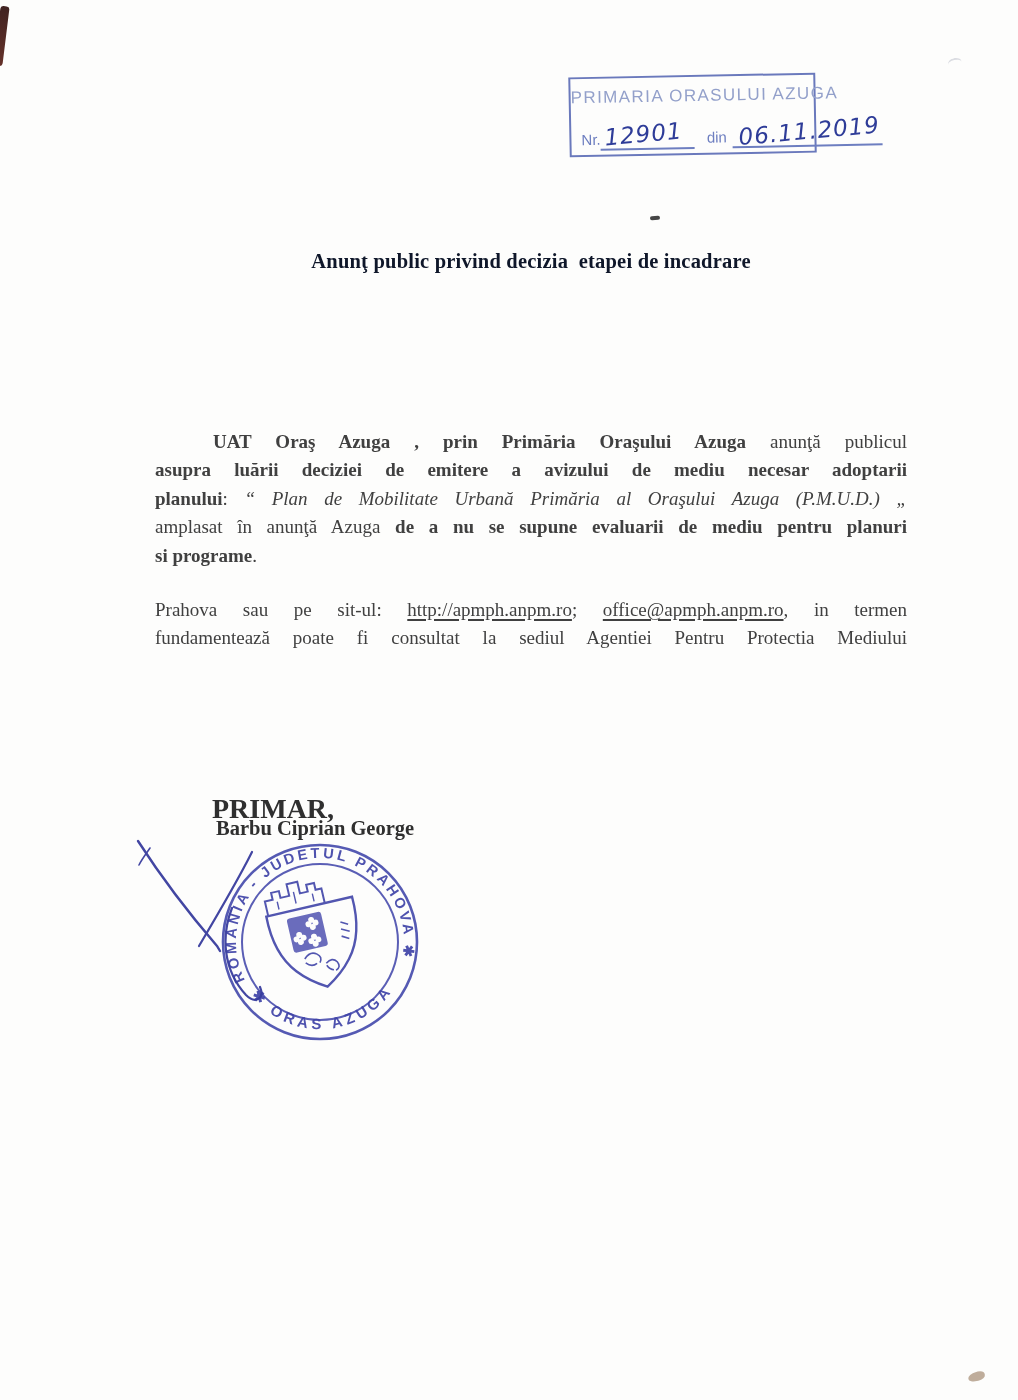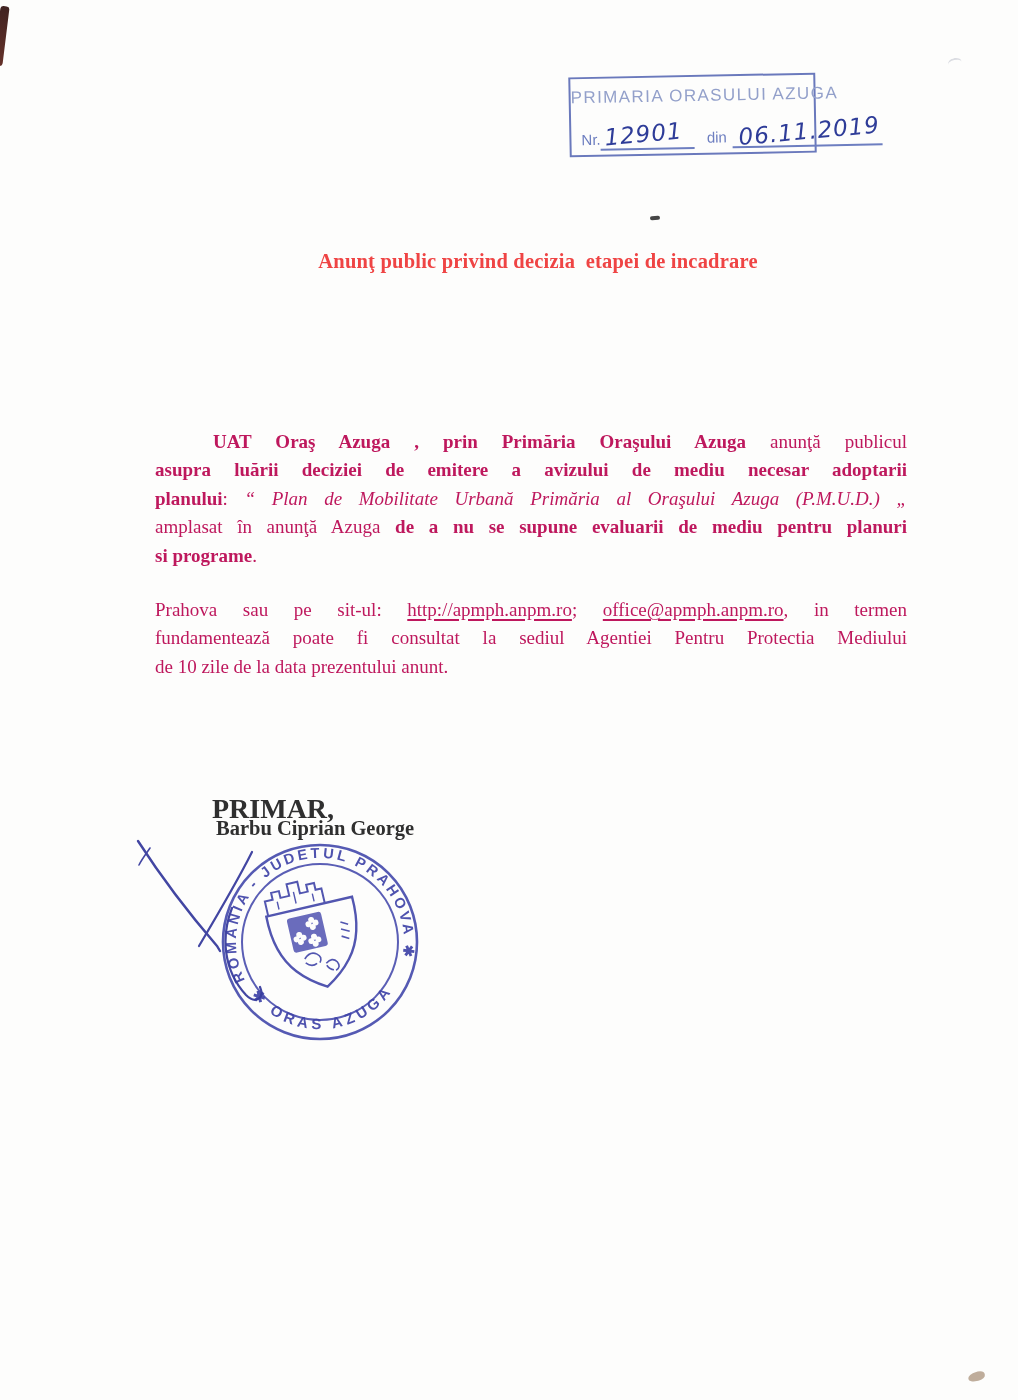--- a/index.html
+++ b/index.html
@@ -35,26 +35,26 @@
   .edge-mark{position:absolute;left:-3px;top:6px;width:9px;height:60px;
     background:linear-gradient(#30100e,#582017);transform:rotate(7deg);border-radius:3px;opacity:.92;}
   .dash-mark{position:absolute;left:650px;top:216px;width:10px;height:4px;
     background:#454545;border-radius:2px;transform:rotate(-4deg);}
   .mark-tr{position:absolute;left:948px;top:58px;width:14px;height:8px;
     border-top:2px solid #b9bcc8;border-radius:50%;opacity:.5;transform:rotate(-12deg);}
   .mark-br{position:absolute;left:968px;top:1372px;width:17px;height:9px;
     background:#8d6b4a;border-radius:60% 40% 50% 50%;opacity:.55;transform:rotate(-14deg);}
   
   .doc-title{
-    position:absolute;left:162px;top:250px;width:752px;
-    text-align:center;font-size:20.5px;font-weight:bold;color:#ef4444;
+    position:absolute;left:155px;top:250px;width:752px;
+    text-align:center;font-size:20.5px;font-weight:bold;color:#0f172a;
     white-space:pre-wrap;letter-spacing:.2px;
   }
   
-  .para{position:absolute;left:155px;width:752px;font-size:19px;line-height:28.4px;color:#be185d;}
+  .para{position:absolute;left:155px;width:752px;font-size:19px;line-height:28.4px;color:#404040;}
   .p1{top:428px;}
   .p2{top:596px;}
   .line{display:block;text-align:justify;text-align-last:justify;text-justify:inter-word;}
   .line.last{text-align-last:left;}
   .line.indent{padding-left:58px;}
   .seg-b{font-weight:bold;}
   .seg-i{font-style:italic;}
   .seg-link{text-decoration:underline;text-decoration-thickness:1.5px;text-underline-offset:3px;}
   
   .sig-role{position:absolute;left:212px;top:793px;font-size:28px;font-weight:bold;color:#2f2f2f;}
@@ -93,21 +93,20 @@
   <div class="para p1">
       <div class="line indent"><span class="seg-b">UAT Oraş Azuga , prin Primăria Oraşului Azuga </span><span class="seg-r">anunţă publicul</span></div>
       <div class="line"><span class="seg-b">asupra luării deciziei de emitere a avizului de mediu necesar adoptarii</span></div>
       <div class="line"><span class="seg-b">planului</span><span class="seg-r">: </span><span class="seg-i">“ Plan de Mobilitate Urbană Primăria al Oraşului Azuga (P.M.U.D.) „</span></div>
       <div class="line"><span class="seg-r">amplasat în anunţă Azuga </span><span class="seg-b">de a nu se supune evaluarii de mediu pentru planuri</span></div>
       <div class="line last"><span class="seg-b">si programe</span><span class="seg-r">.</span></div>
     </div>
   <div class="para p2">
       <div class="line"><span class="seg-r">Prahova sau pe sit-ul: </span><span class="seg-link">http://apmph.anpm.ro</span><span class="seg-r">; </span><span class="seg-link">office@apmph.anpm.ro</span><span class="seg-r">, in termen</span></div>
       <div class="line"><span class="seg-r">fundamentează poate fi consultat la sediul Agentiei Pentru Protectia Mediului</span></div>
-      <div class="line last"><span class="seg-r">de 10 zile de la data prezentului anunt.</span></div>
     </div>
 
   <div class="sig-role">PRIMAR,</div>
   <div class="sig-name">Barbu Ciprian George</div>
 
   <svg class="stamp-svg" width="340" height="235" viewBox="0 0 340 235">
     <defs>
       <path id="arcTop" d="M117.2,152.1 A84,84 0 1 1 275.2,125.7" fill="none"></path>
       <path id="arcBottom" d="M123.4,167.6 A87,87 0 0 0 260.6,167.6" fill="none"></path>
     </defs>

